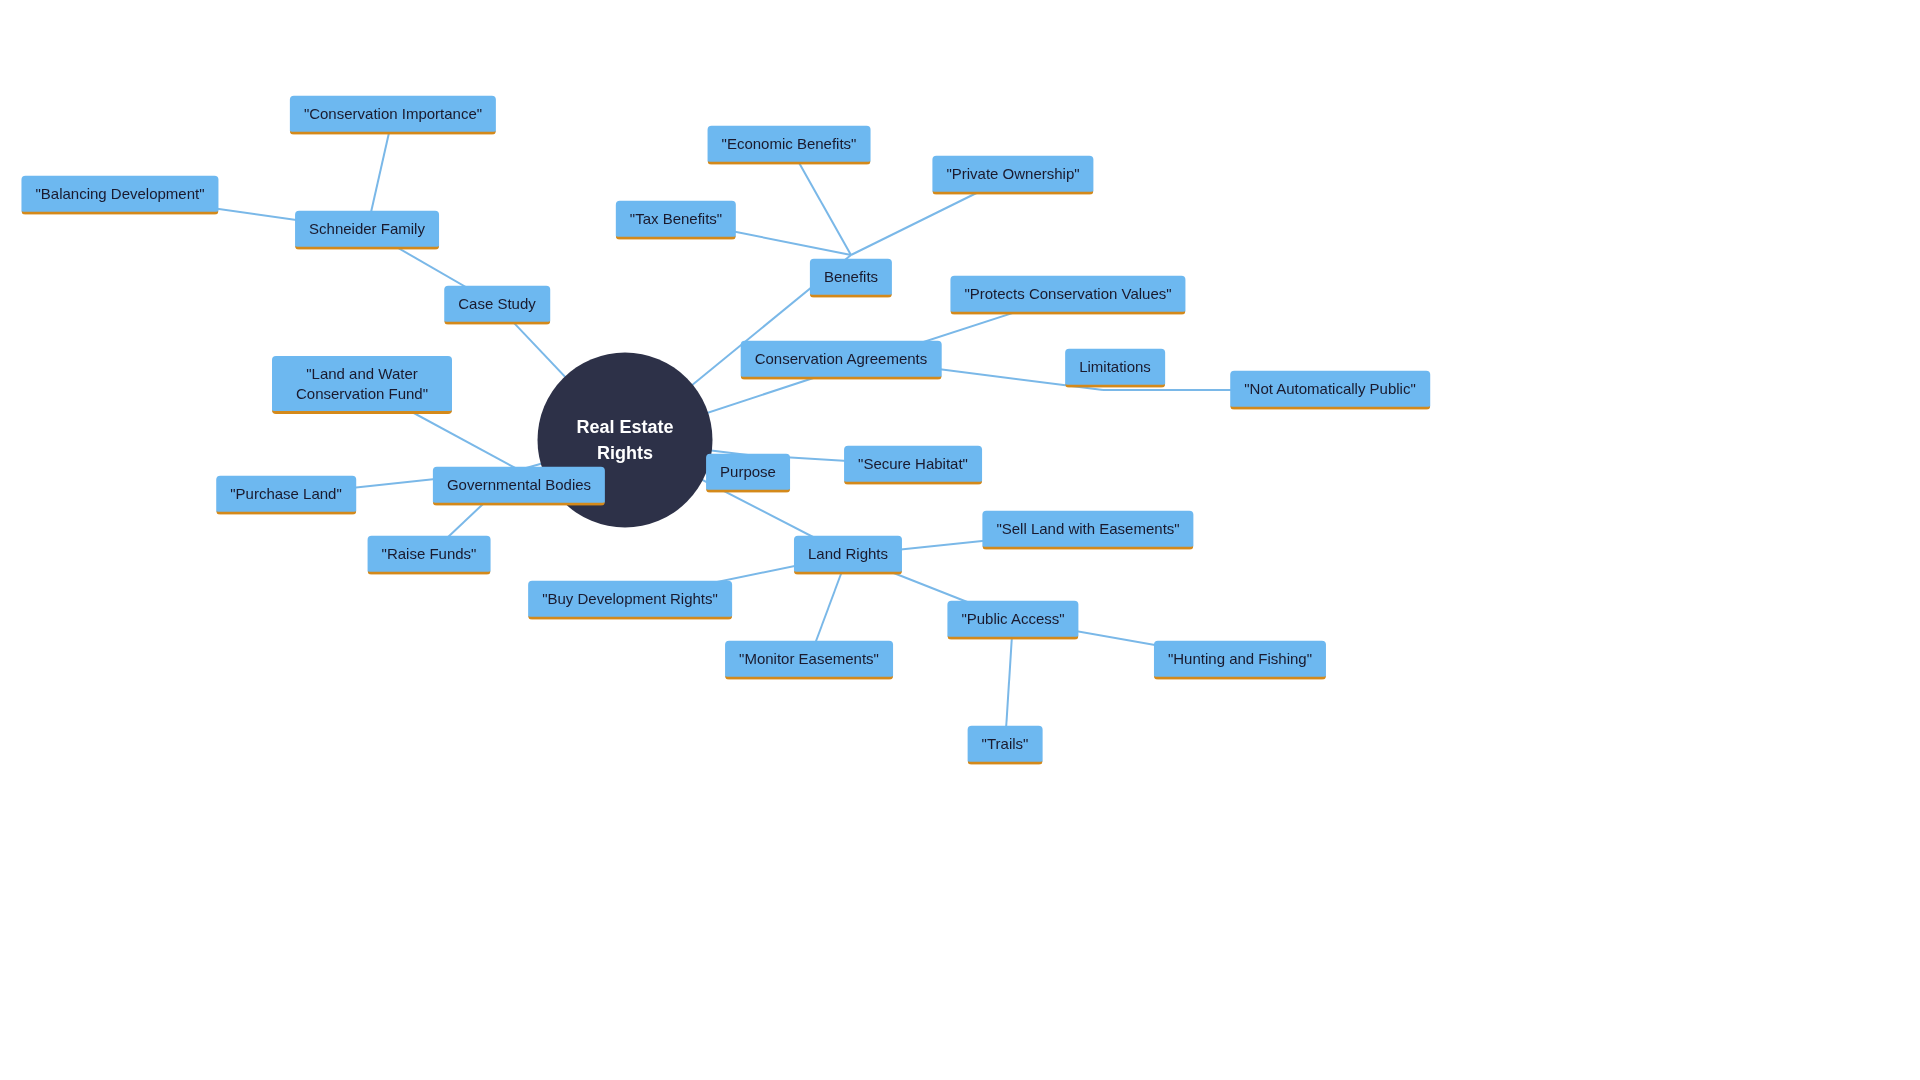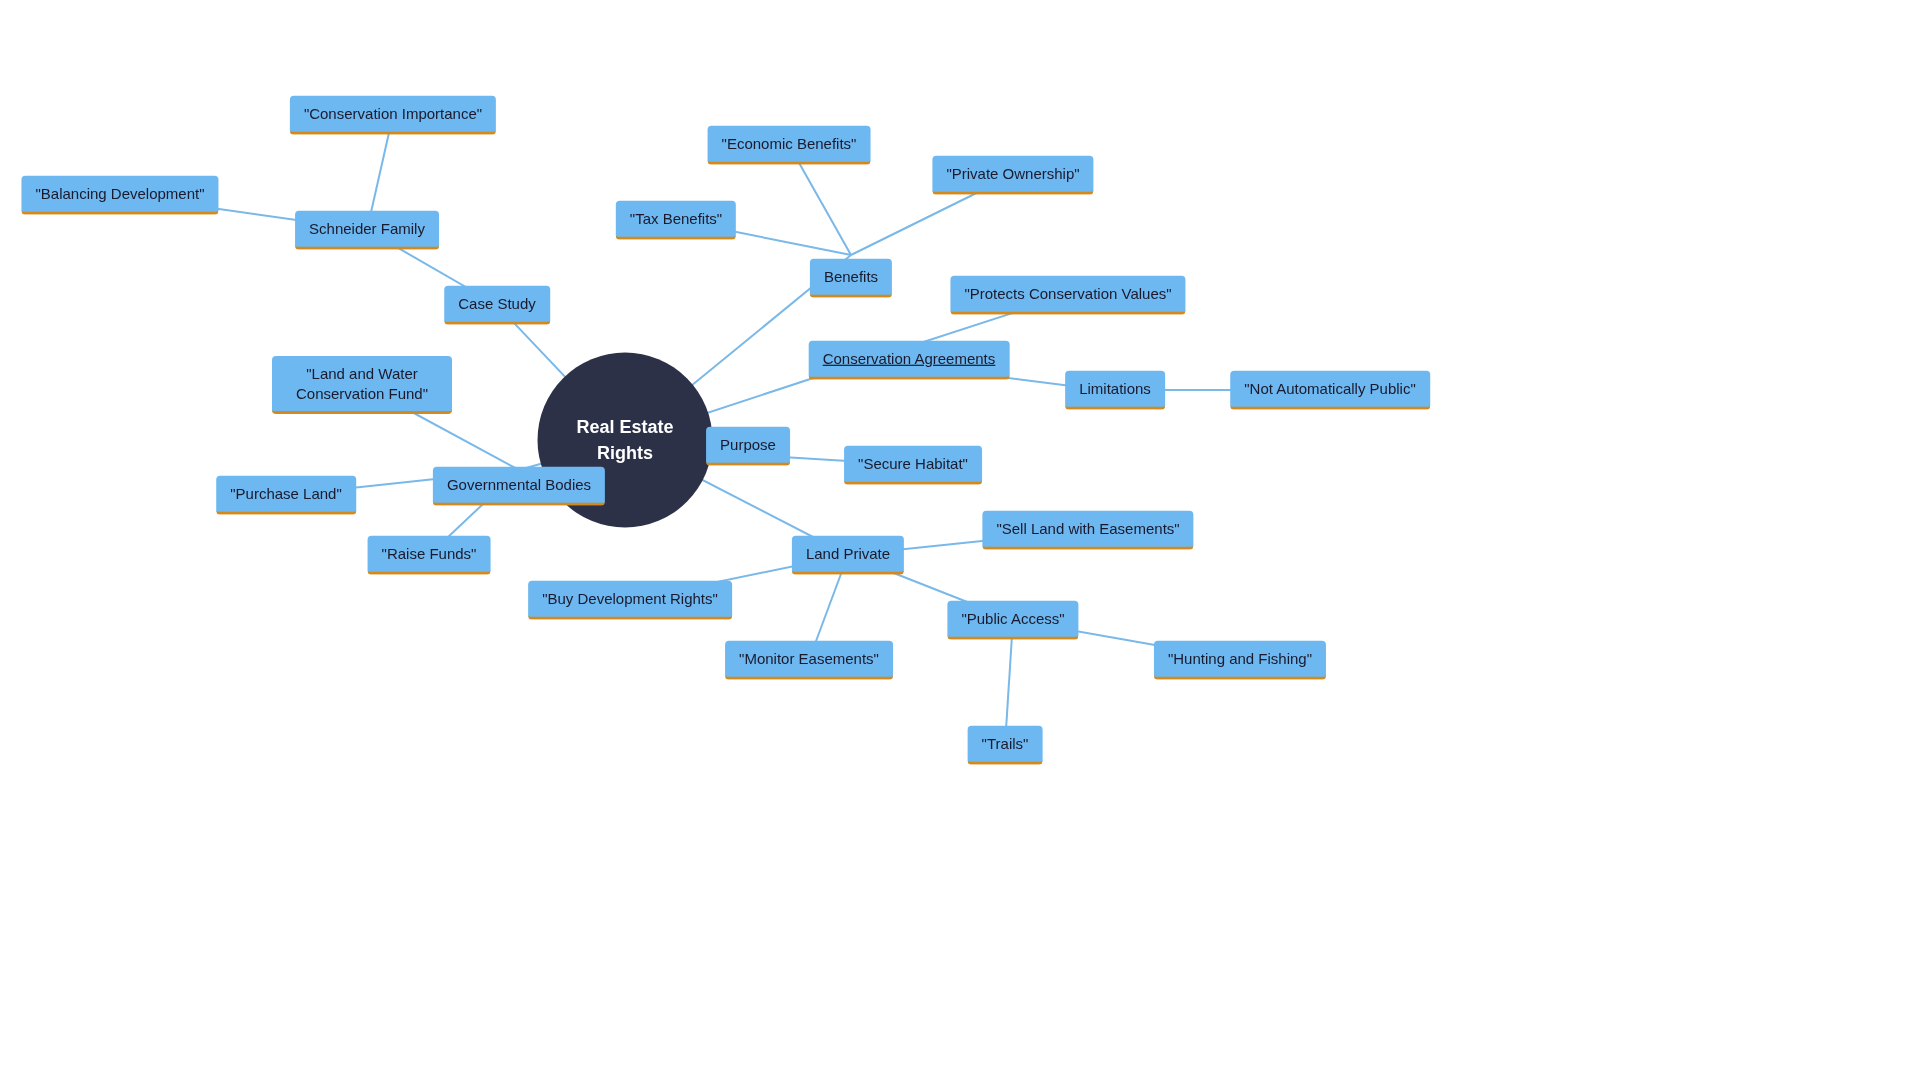--- a/index.html
+++ b/index.html
@@ -110,52 +110,52 @@
     </div>
     <div class="node" style="left: 789px; top: 145px;">
       <div class="node-box">"Economic Benefits"</div>
     </div>
     <div class="node" style="left: 676px; top: 220px;">
       <div class="node-box">"Tax Benefits"</div>
     </div>
     <div class="node" style="left: 1013px; top: 175px;">
       <div class="node-box">"Private Ownership"</div>
     </div>
-    <div class="node" style="left: 909px; top: 360px; text-decoration: underline;">
+    <div class="node" style="left: 841px; top: 360px;">
       <div class="node-box">Conservation Agreements</div>
     </div>
     <div class="node" style="left: 1068px; top: 295px;">
       <div class="node-box">"Protects Conservation Values"</div>
     </div>
-    <div class="node" style="left: 1103px; top: 390px; padding-left: 24px;">
+    <div class="node" style="left: 1103px; top: 368px; padding-left: 24px;">
       <div class="node-box">Limitations</div>
     </div>
     <div class="node" style="left: 1330px; top: 390px;">
       <div class="node-box">"Not Automatically Public"</div>
     </div>
-    <div class="node" style="left: 748px; top: 446px;">
+    <div class="node" style="left: 748px; top: 473px;">
       <div class="node-box">Purpose</div>
     </div>
     <div class="node" style="left: 913px; top: 465px;">
       <div class="node-box">"Secure Habitat"</div>
     </div>
     <div class="node" style="left: 519px; top: 470px; margin-top: 16px;">
       <div class="node-box">Governmental Bodies</div>
     </div>
     <div class="node" style="left: 362px; top: 385px;">
       <div class="node-box multiline">"Land and Water Conservation Fund"</div>
     </div>
     <div class="node" style="left: 286px; top: 495px;">
       <div class="node-box">"Purchase Land"</div>
     </div>
     <div class="node" style="left: 429px; top: 555px;">
       <div class="node-box">"Raise Funds"</div>
     </div>
     <div class="node" style="left: 848px; top: 555px;">
-      <div class="node-box">Land Private</div>
+      <div class="node-box">Land Rights</div>
     </div>
     <div class="node" style="left: 1088px; top: 530px;">
       <div class="node-box">"Sell Land with Easements"</div>
     </div>
     <div class="node" style="left: 1013px; top: 620px;">
       <div class="node-box">"Public Access"</div>
     </div>
     <div class="node" style="left: 1240px; top: 660px;">
       <div class="node-box">"Hunting and Fishing"</div>
     </div>

